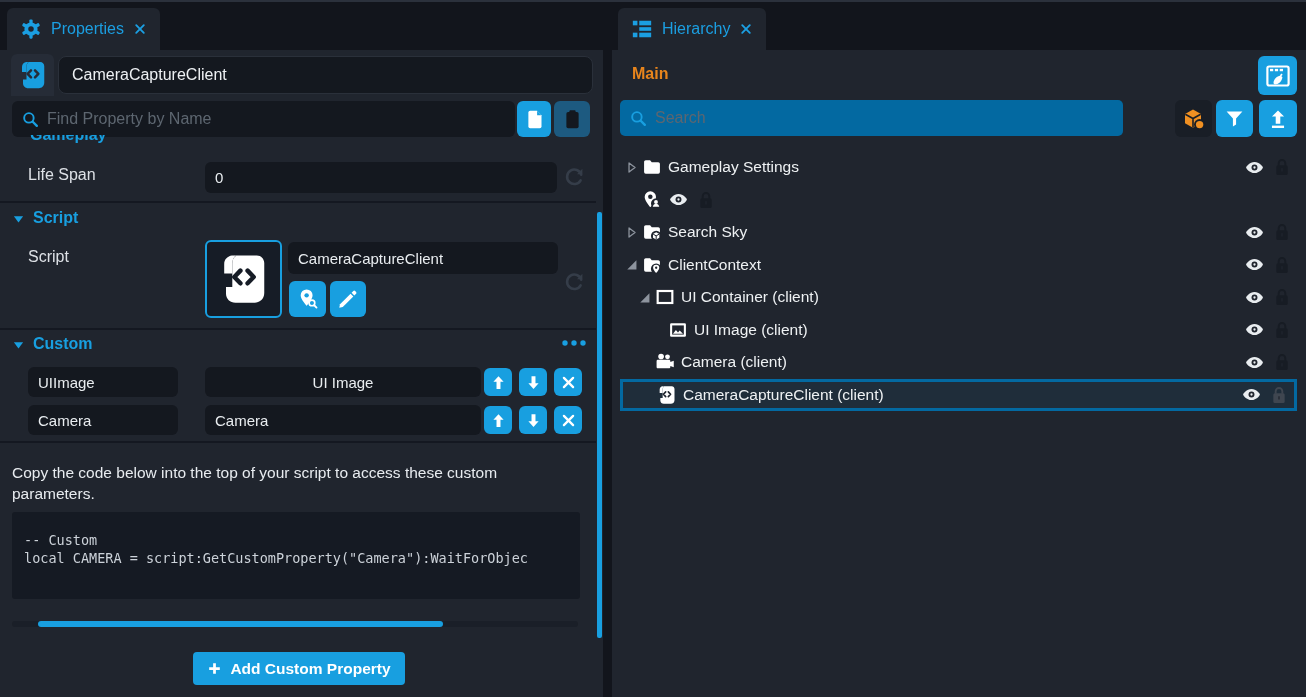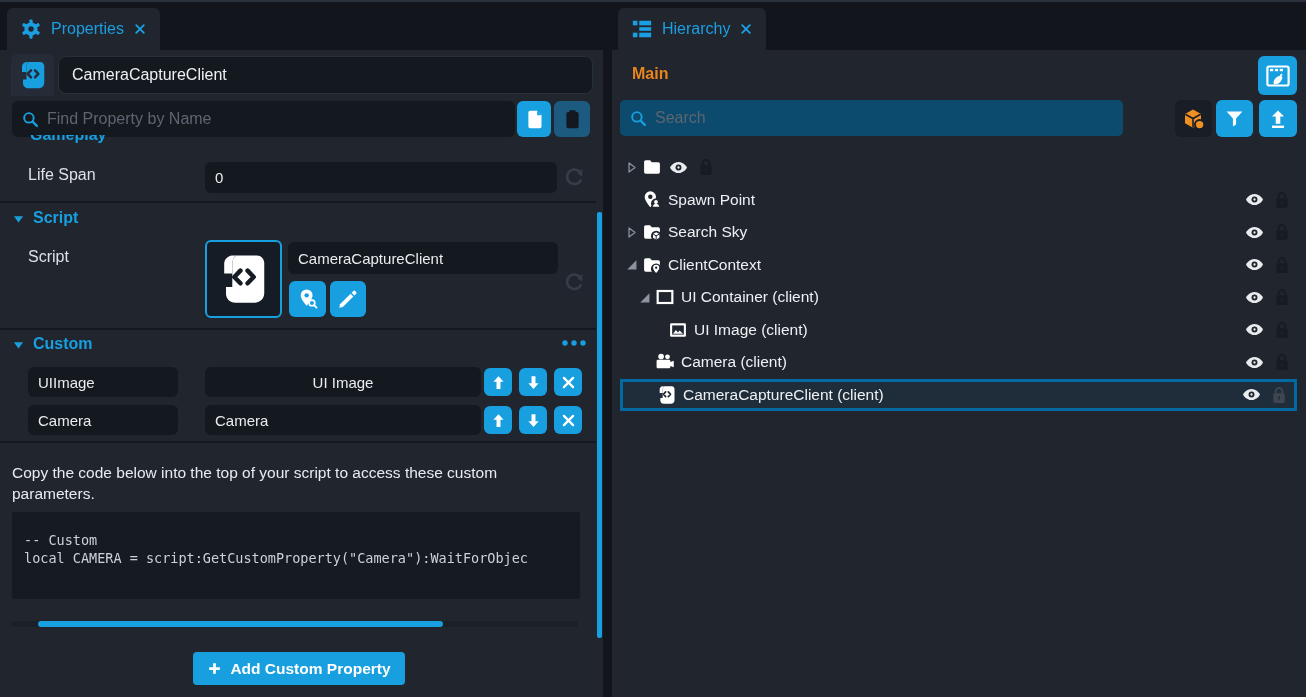--- a/index.html
+++ b/index.html
@@ -106,21 +106,21 @@
 
   
   #hierarchy-panel { left:612px; width:694px; }
   #hier-tab { left:6px; }
   .scene-label { position:absolute; left:20px; top:15px; font-size:16px; font-weight:bold; color:#e8851c; }
   #publish-btn { position:absolute; left:646px; top:6px; width:39px; height:39px; }
   #publish-btn .ico-wrap { width:26px; height:26px; color:#fff; }
 
   .hier-search-box {
     position:absolute; left:8px; top:50px; width:503px; height:36px;
-    background:#0c4a6e; border-radius:5px; display:flex; align-items:center; padding:0 9px; gap:7px;
+    background:#0369a1; border-radius:5px; display:flex; align-items:center; padding:0 9px; gap:7px;
   }
   .hier-search-box .ico-wrap { width:19px; height:19px; color:#189fe0; flex:0 0 19px; }
   #template-btn { position:absolute; left:563px; top:50px; width:37px; height:37px; }
   #template-btn .ico-wrap { width:24px; height:24px; color:#f09022; --carve:#191e26; }
   #filter-btn   { position:absolute; left:604px; top:50px; width:37px; height:37px; }
   #filter-btn .ico-wrap { width:21px; height:21px; color:#fff; }
   #export-btn   { position:absolute; left:647px; top:50px; width:38px; height:37px; }
   #export-btn .ico-wrap { width:22px; height:22px; color:#fff; }
 
   .tree { position:absolute; left:0; top:101px; right:0; }
@@ -539,40 +539,40 @@
         <span class="twisty">
             <svg class="ico">
               <use href="#i-tri-closed"></use>
             </svg>
           </span>
         <span class="node-icon">
             <svg class="ico">
               <use href="#i-folder"></use>
             </svg>
           </span>
+        <span class="node-label">Gameplay Settings</span>
         <span class="eye-ico">
             <svg class="ico">
               <use href="#i-eye"></use>
             </svg>
           </span>
         <span class="lock-ico">
             <svg class="ico">
               <use href="#i-lock"></use>
             </svg>
           </span>
       </div>
 
       <div class="tree-row" style="--lvl:0">
         <span class="twisty"></span>
         <span class="node-icon">
             <svg class="ico">
               <use href="#i-spawn"></use>
             </svg>
           </span>
-        <span class="node-label">Spawn Point</span>
         <span class="eye-ico">
             <svg class="ico">
               <use href="#i-eye"></use>
             </svg>
           </span>
         <span class="lock-ico">
             <svg class="ico">
               <use href="#i-lock"></use>
             </svg>
           </span>

